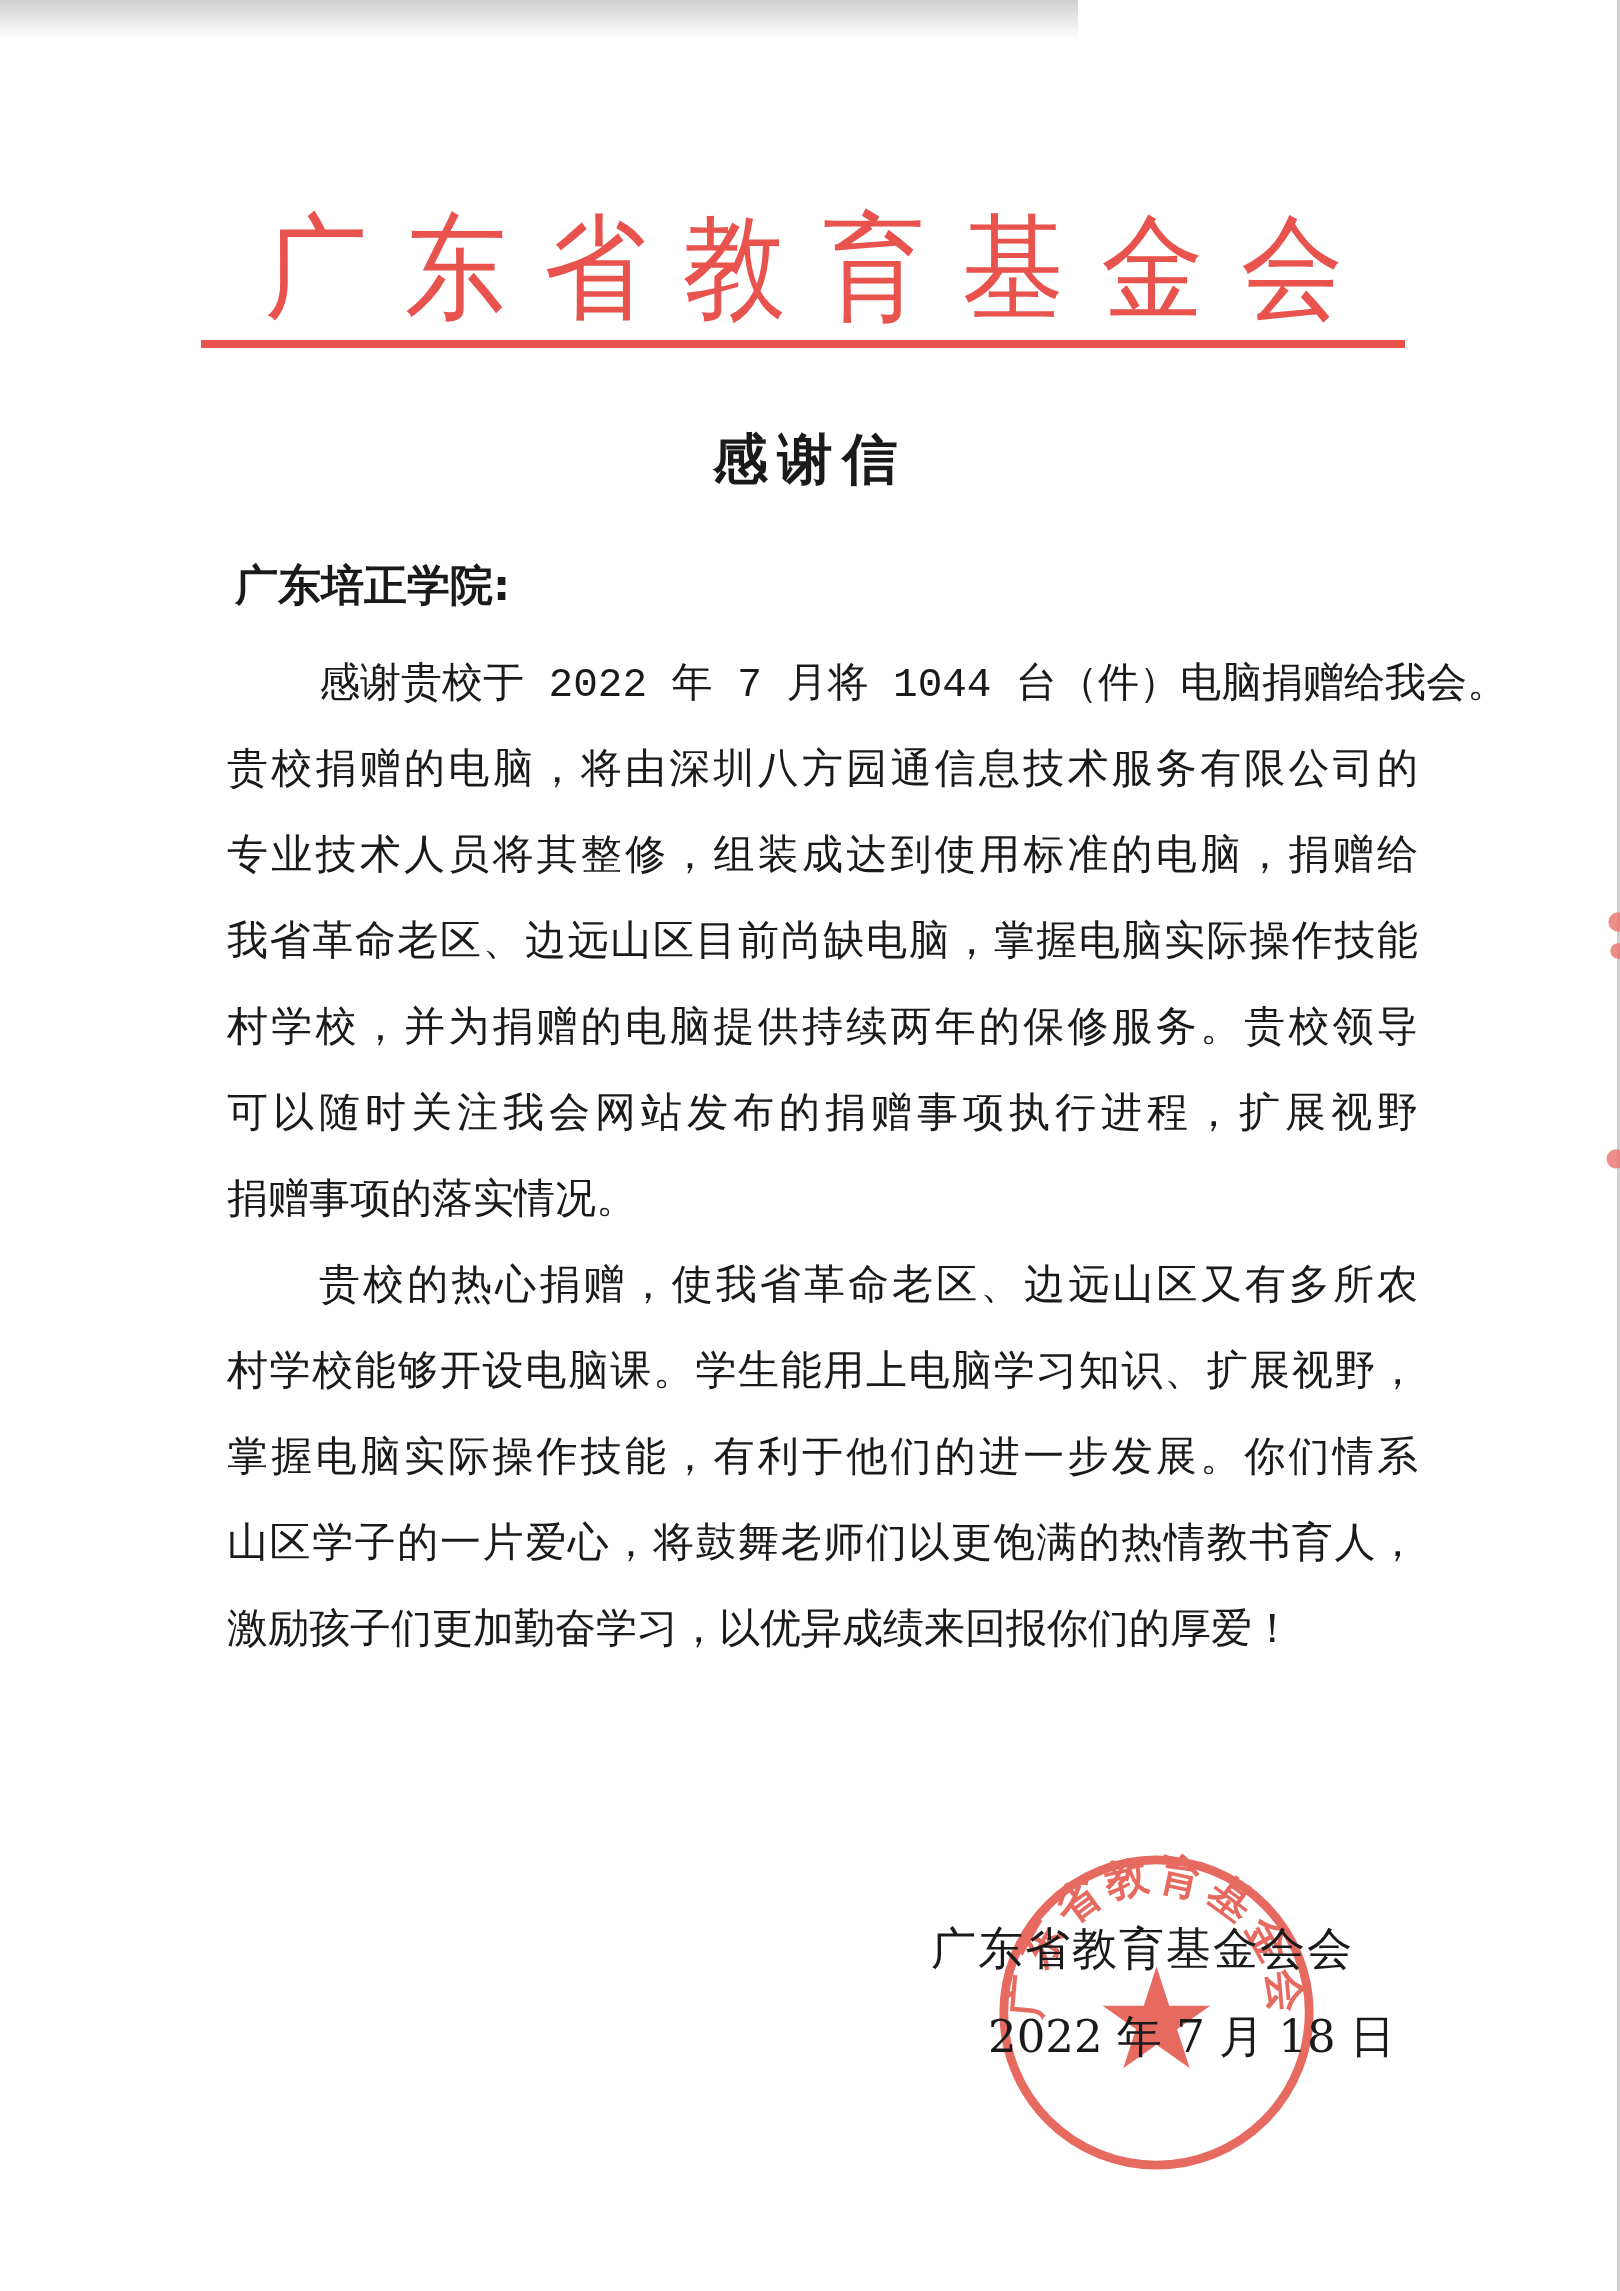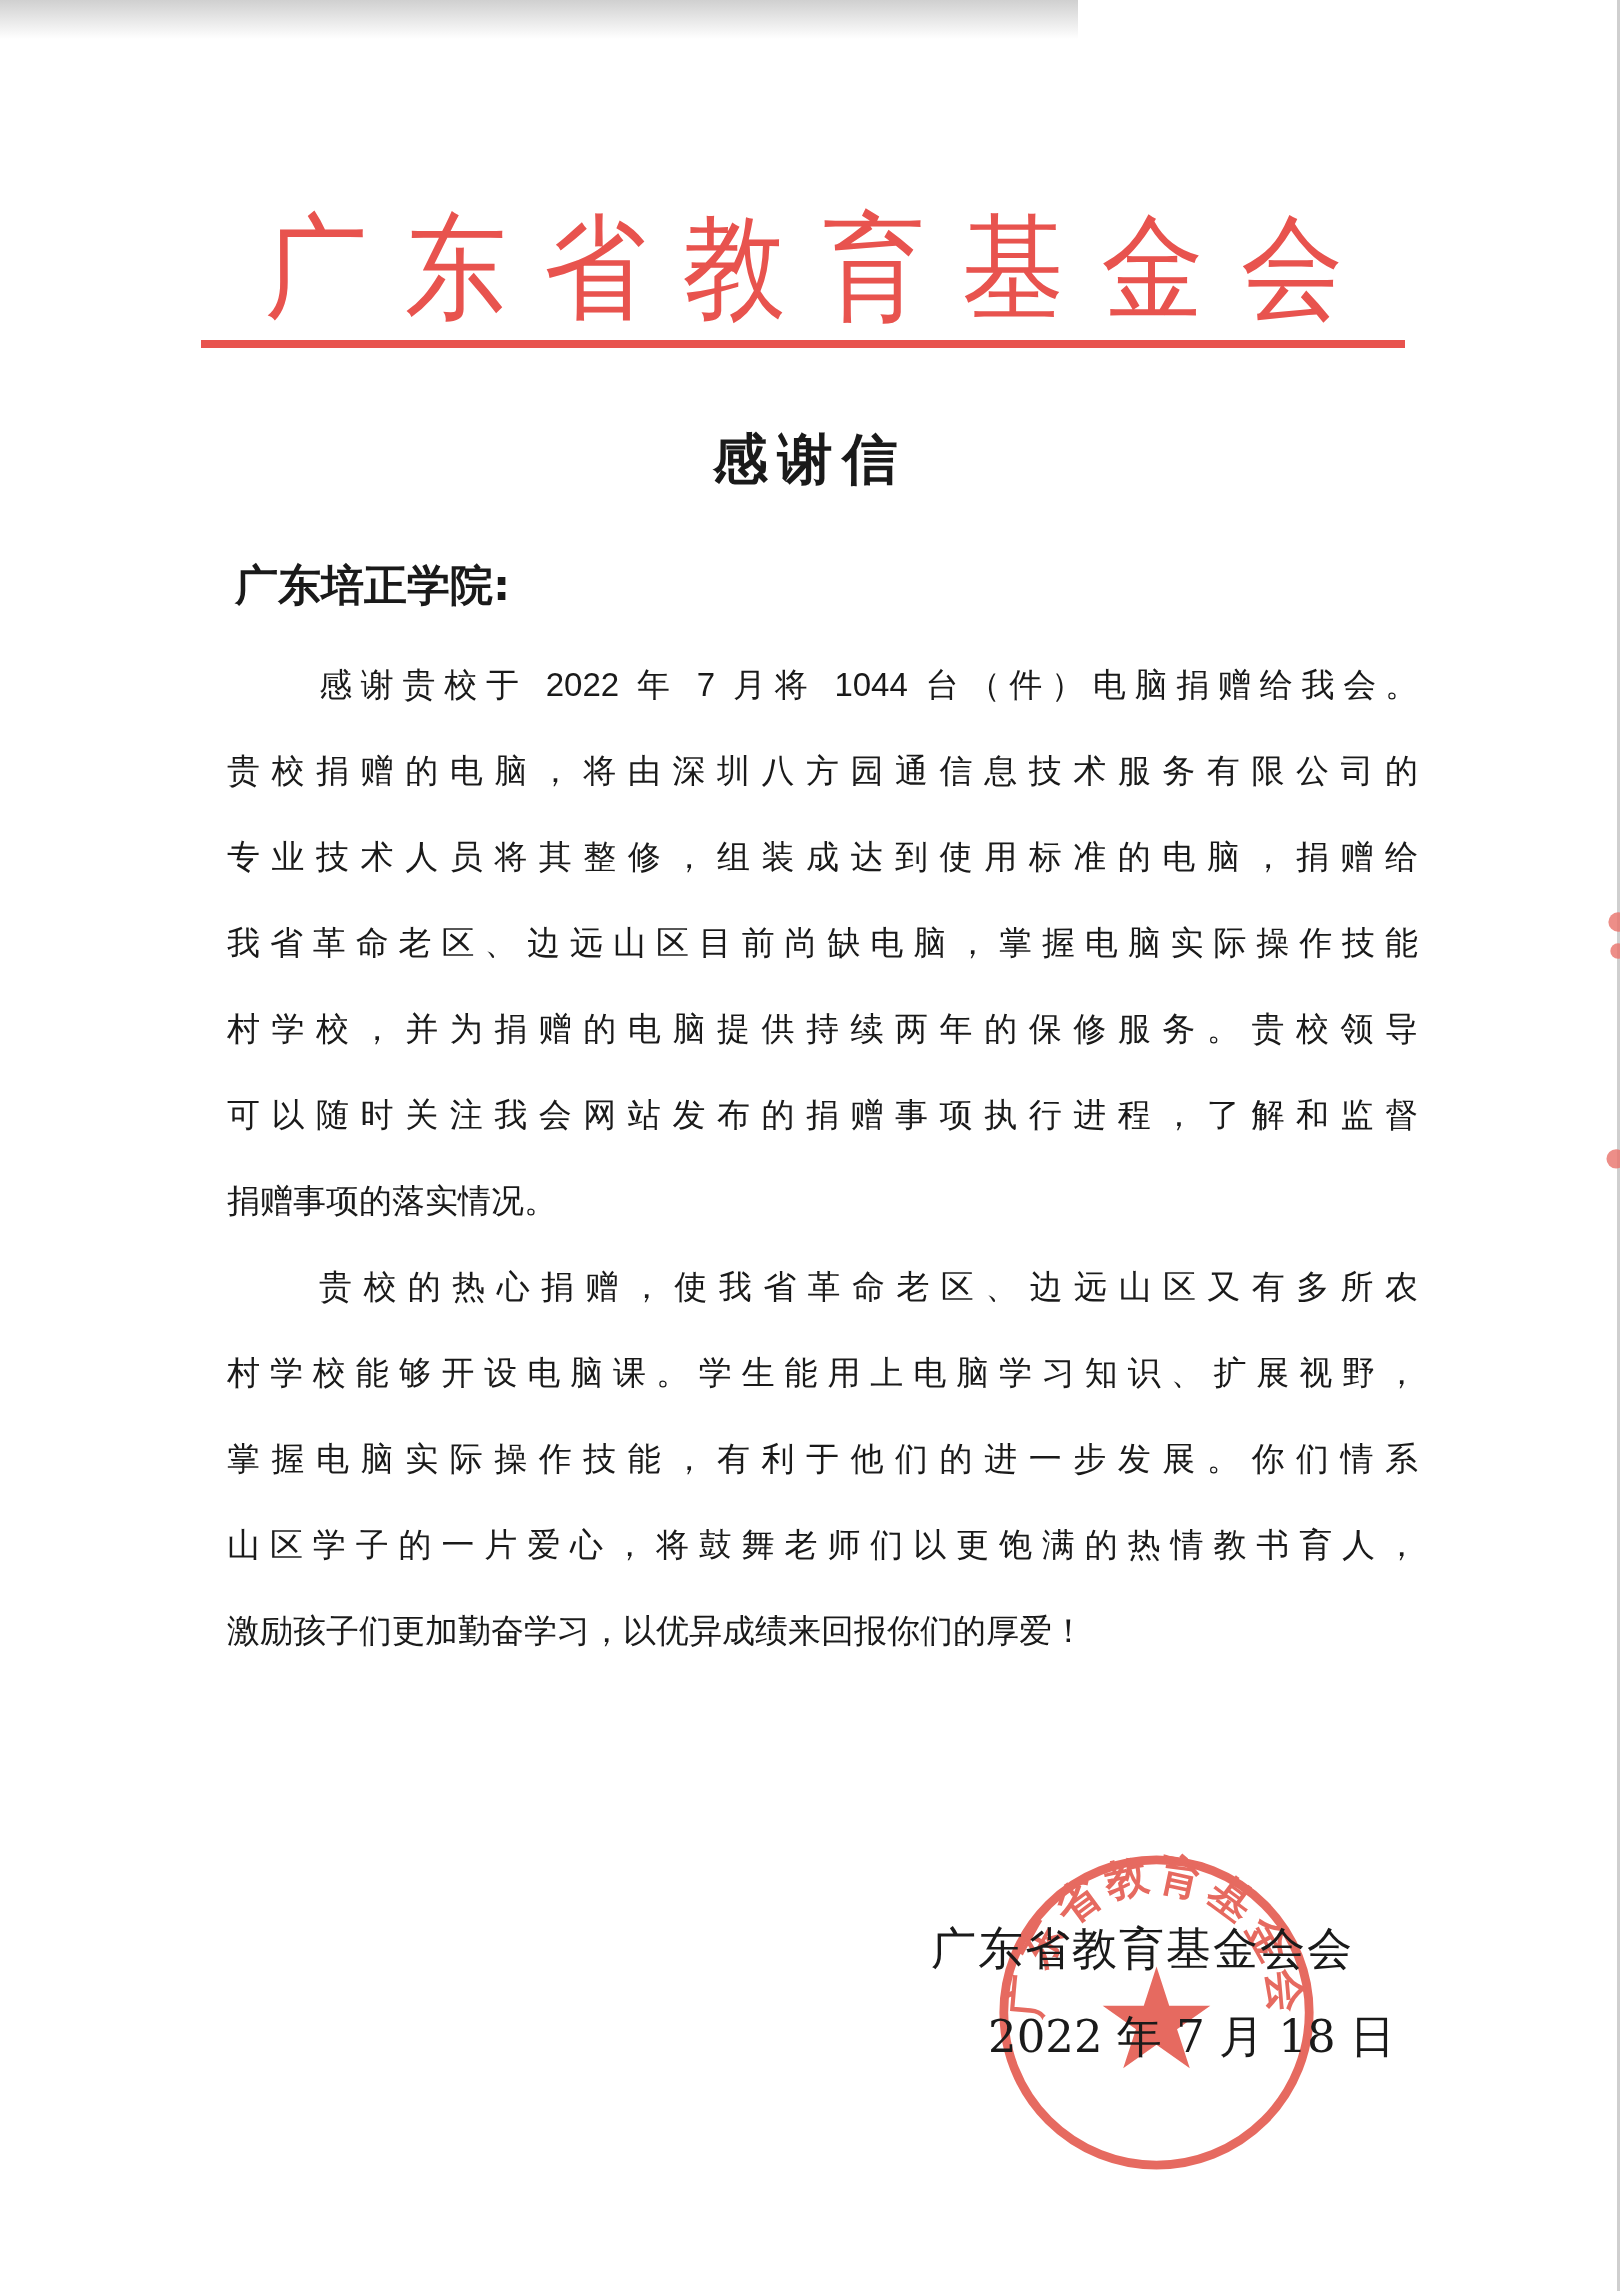--- a/index.html
+++ b/index.html
@@ -11,21 +11,21 @@
   .org-title { position:absolute; left:265px; top:201px; width:1078px; height:137px;
          display:flex; justify-content:space-between; align-items:center;
          font-family:"DejaVu Serif", serif; font-size:102px; color:#e8534e; letter-spacing:0; }
   .org-title span { display:inline-block; transform:scaleY(1.12); }
   .red-rule { position:absolute; left:201px; top:340px; width:1204px; height:7.8px; background:#e8534e; }
   .letter-title { position:absolute; left:0; width:1620px; top:423px; text-align:center;
          font-family:"DejaVu Sans", sans-serif; font-weight:bold; font-size:55px; letter-spacing:9.8px; color:#1a1a1a; }
   .salutation { position:absolute; left:235px; top:557px; font-family:"DejaVu Sans", sans-serif;
          font-weight:bold; font-size:43px; color:#1a1a1a; }
   .body-text { position:absolute; left:227px; top:642px; width:1191px;
-         font-family:Liberation Sans, sans-serif; font-size:33px; line-height:86px; color:#1a1a1a; }
+         font-family:Liberation Mono, monospace; font-size:41px; line-height:86px; color:#1a1a1a; }
   .body-text p { margin:0; text-align:justify; text-align-last:left; }
   .body-text .line { display:block; white-space:nowrap; text-align:justify; text-align-last:justify; }
   .body-text .line.last { text-align-last:left; }
   .body-text .indent { padding-left:92px; }
   .signature { position:absolute; left:931px; top:1919px; font-family:"DejaVu Serif", serif;
          font-size:45px; color:#1a1a1a; letter-spacing:2px; z-index:3;text-align:center; }
   .sign-date { position:absolute; left:953px; top:2007px; font-family:"DejaVu Serif", serif;
          font-size:45px; color:#1a1a1a; z-index:3;margin-left:35px; }
   .stamp { position:absolute; left:995px; top:1851px; width:323px; height:323px; z-index:2; opacity:0.9; }
   .edge-marks { position:absolute; right:0; top:784px; width:29px; height:392px; }
@@ -51,21 +51,21 @@
 <div class="letter-title">感谢信</div>
 <div class="salutation">广东培正学院:</div>
 
 <div class="body-text">
   <p>
     <span class="line indent">感谢贵校于 2022 年 7 月将 1044 台（件）电脑捐赠给我会。</span>
     <span class="line">贵校捐赠的电脑，将由深圳八方园通信息技术服务有限公司的</span>
     <span class="line">专业技术人员将其整修，组装成达到使用标准的电脑，捐赠给</span>
     <span class="line">我省革命老区、边远山区目前尚缺电脑，掌握电脑实际操作技能</span>
     <span class="line">村学校，并为捐赠的电脑提供持续两年的保修服务。贵校领导</span>
-    <span class="line">可以随时关注我会网站发布的捐赠事项执行进程，了解和监督</span>
+    <span class="line">可以随时关注我会网站发布的捐赠事项执行进程，扩展视野</span>
     <span class="line last">捐赠事项的落实情况。</span>
   </p>
   <p>
     <span class="line indent">贵校的热心捐赠，使我省革命老区、边远山区又有多所农</span>
     <span class="line">村学校能够开设电脑课。学生能用上电脑学习知识、扩展视野，</span>
     <span class="line">掌握电脑实际操作技能，有利于他们的进一步发展。你们情系</span>
     <span class="line">山区学子的一片爱心，将鼓舞老师们以更饱满的热情教书育人，</span>
     <span class="line last">激励孩子们更加勤奋学习，以优异成绩来回报你们的厚爱！</span>
   </p>
 </div>

